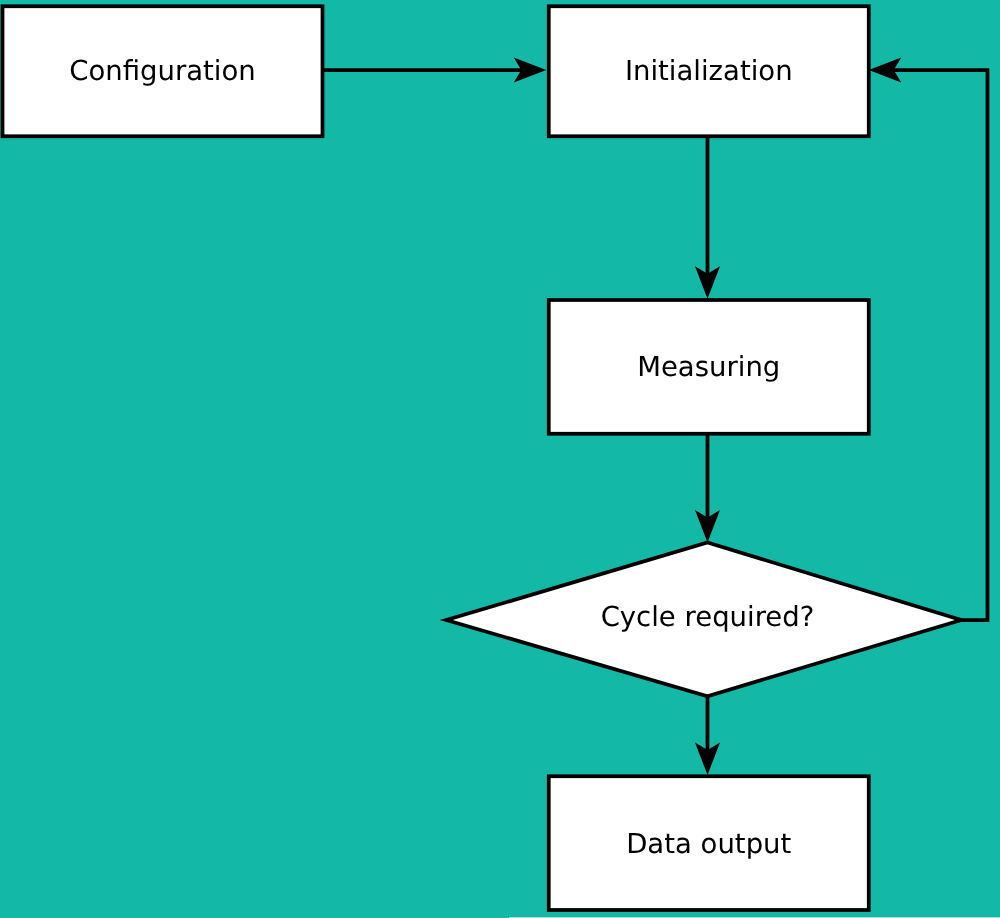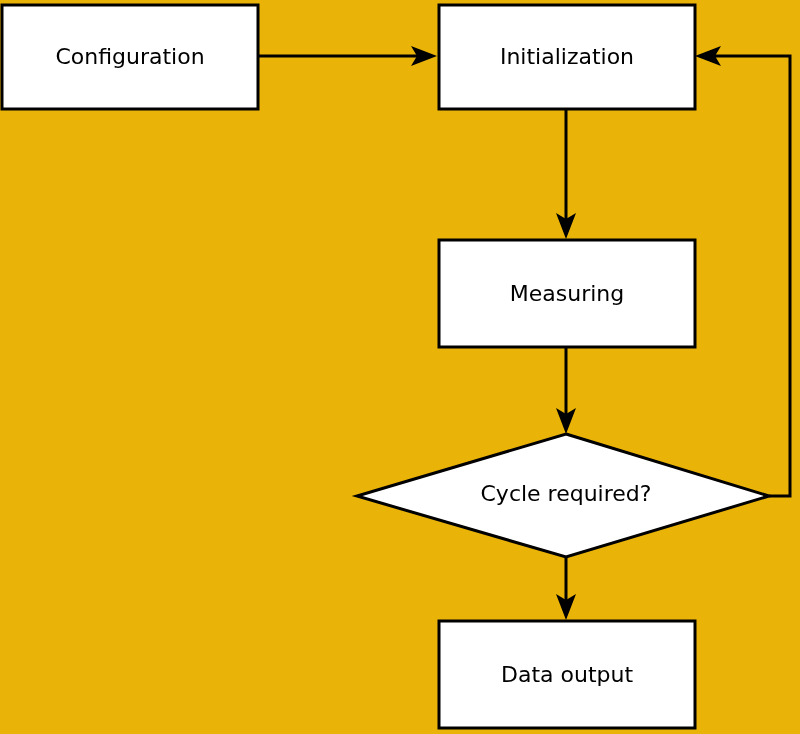--- a/index.html
+++ b/index.html
@@ -4,21 +4,21 @@
 <style>
   html, body {
     margin: 0;
     padding: 0;
     background: #ffffff;
   }
   #canvas {
     position: relative;
     width: 800px;
     height: 734px;
-    background: #eab308;
+    background: #14b8a6;
     overflow: hidden;
     font-family: "DejaVu Sans", "Liberation Sans", sans-serif;
   }
   #flow-svg {
     position: absolute;
     left: 0;
     top: 0;
     width: 800px;
     height: 734px;
     display: block;

